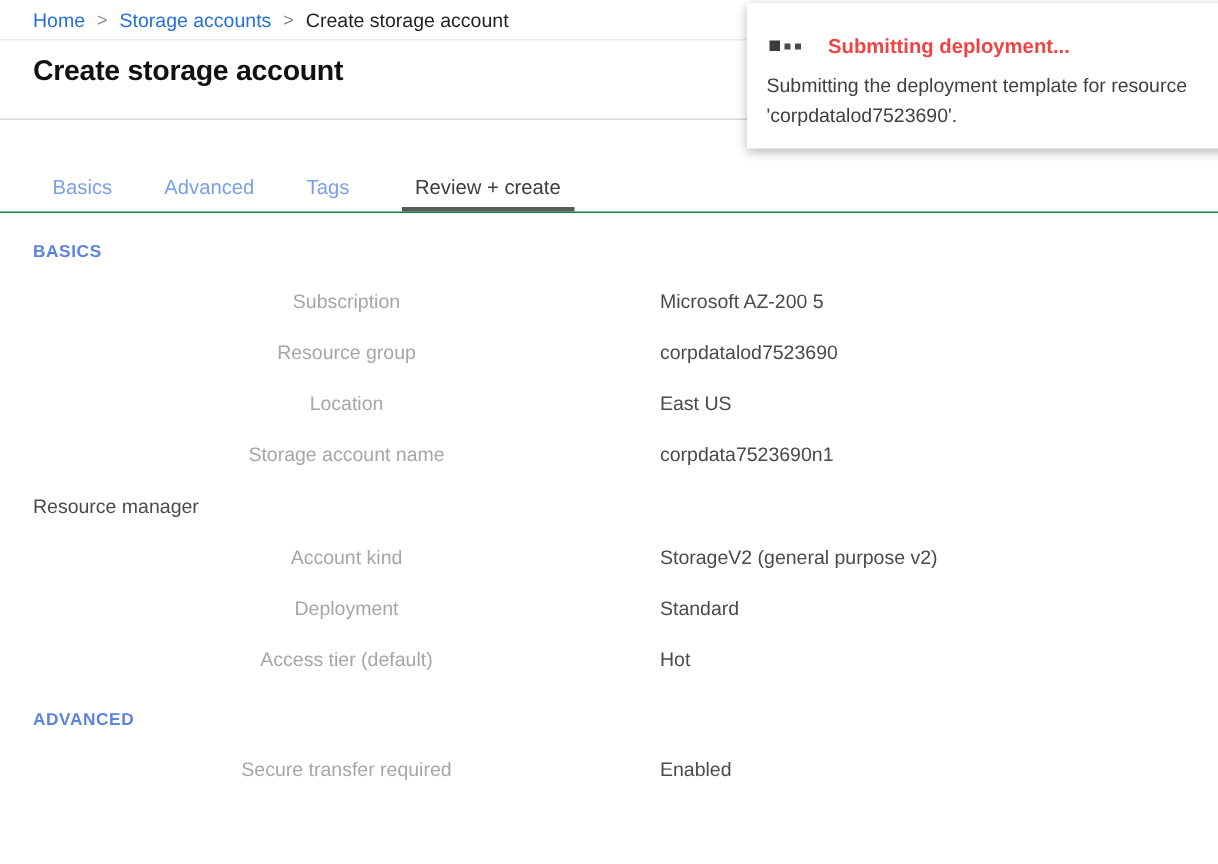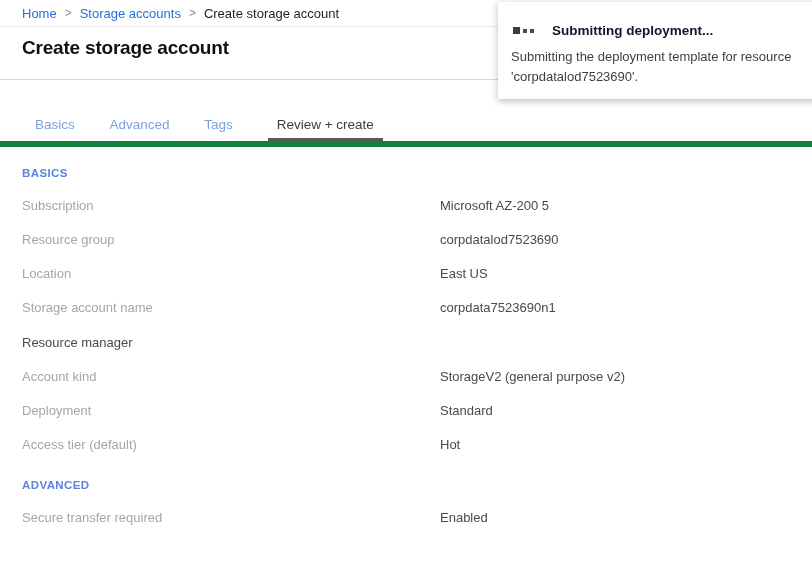--- a/index.html
+++ b/index.html
@@ -42,21 +42,21 @@
     font-size: 19px;
     font-weight: bold;
     color: #111;
     letter-spacing: -0.2px;
   }
 
   
   .tabs {
     margin-top: 37px;
     padding-left: 35px;
-    border-bottom: 6px solid #15803d;
+    border-bottom: 1px solid #15803d;
     font-size: 13.5px;
   }
   .tab {
     display: inline-block;
     padding: 0 0 9px;
     margin-right: 31px;
     color: #7ba0e4;
     cursor: pointer;
   }
   .tab.active {
@@ -78,20 +78,21 @@
   .row {
     display: flex;
     padding: 7px 0;
     font-size: 13px;
     line-height: 1.55;
   }
   .row .label {
     width: 418px;
     flex-shrink: 0;
     color: #a6a6a6;
+    text-align: center;
   }
   .row .value {
     color: #4a4a4a;
     max-width: 240px;
   }
   .row.gap-after { margin-bottom: 6px; }
 
   
   .toast {
     position: absolute;
@@ -110,21 +111,21 @@
   }
   .toast-icon {
     display: inline-flex;
     align-items: center;
     margin-right: 15px;
     margin-left: 2px;
   }
   .toast-icon .sq1 { width: 7px; height: 7px; background: #3c3c3c; margin-right: 3px; }
   .toast-icon .sq2 { width: 4px; height: 4px; background: #4a4a4a; margin-right: 3px; }
   .toast-title {
-    color: #0f172a;
+    color: #ef4444;
     font-size: 13.5px;
     font-weight: bold;
     cursor: pointer;
   }
   .toast-body {
     margin-top: 9px;
     font-size: 13px;
     color: #3f3f3f;
     line-height: 20px;
     white-space: nowrap;

